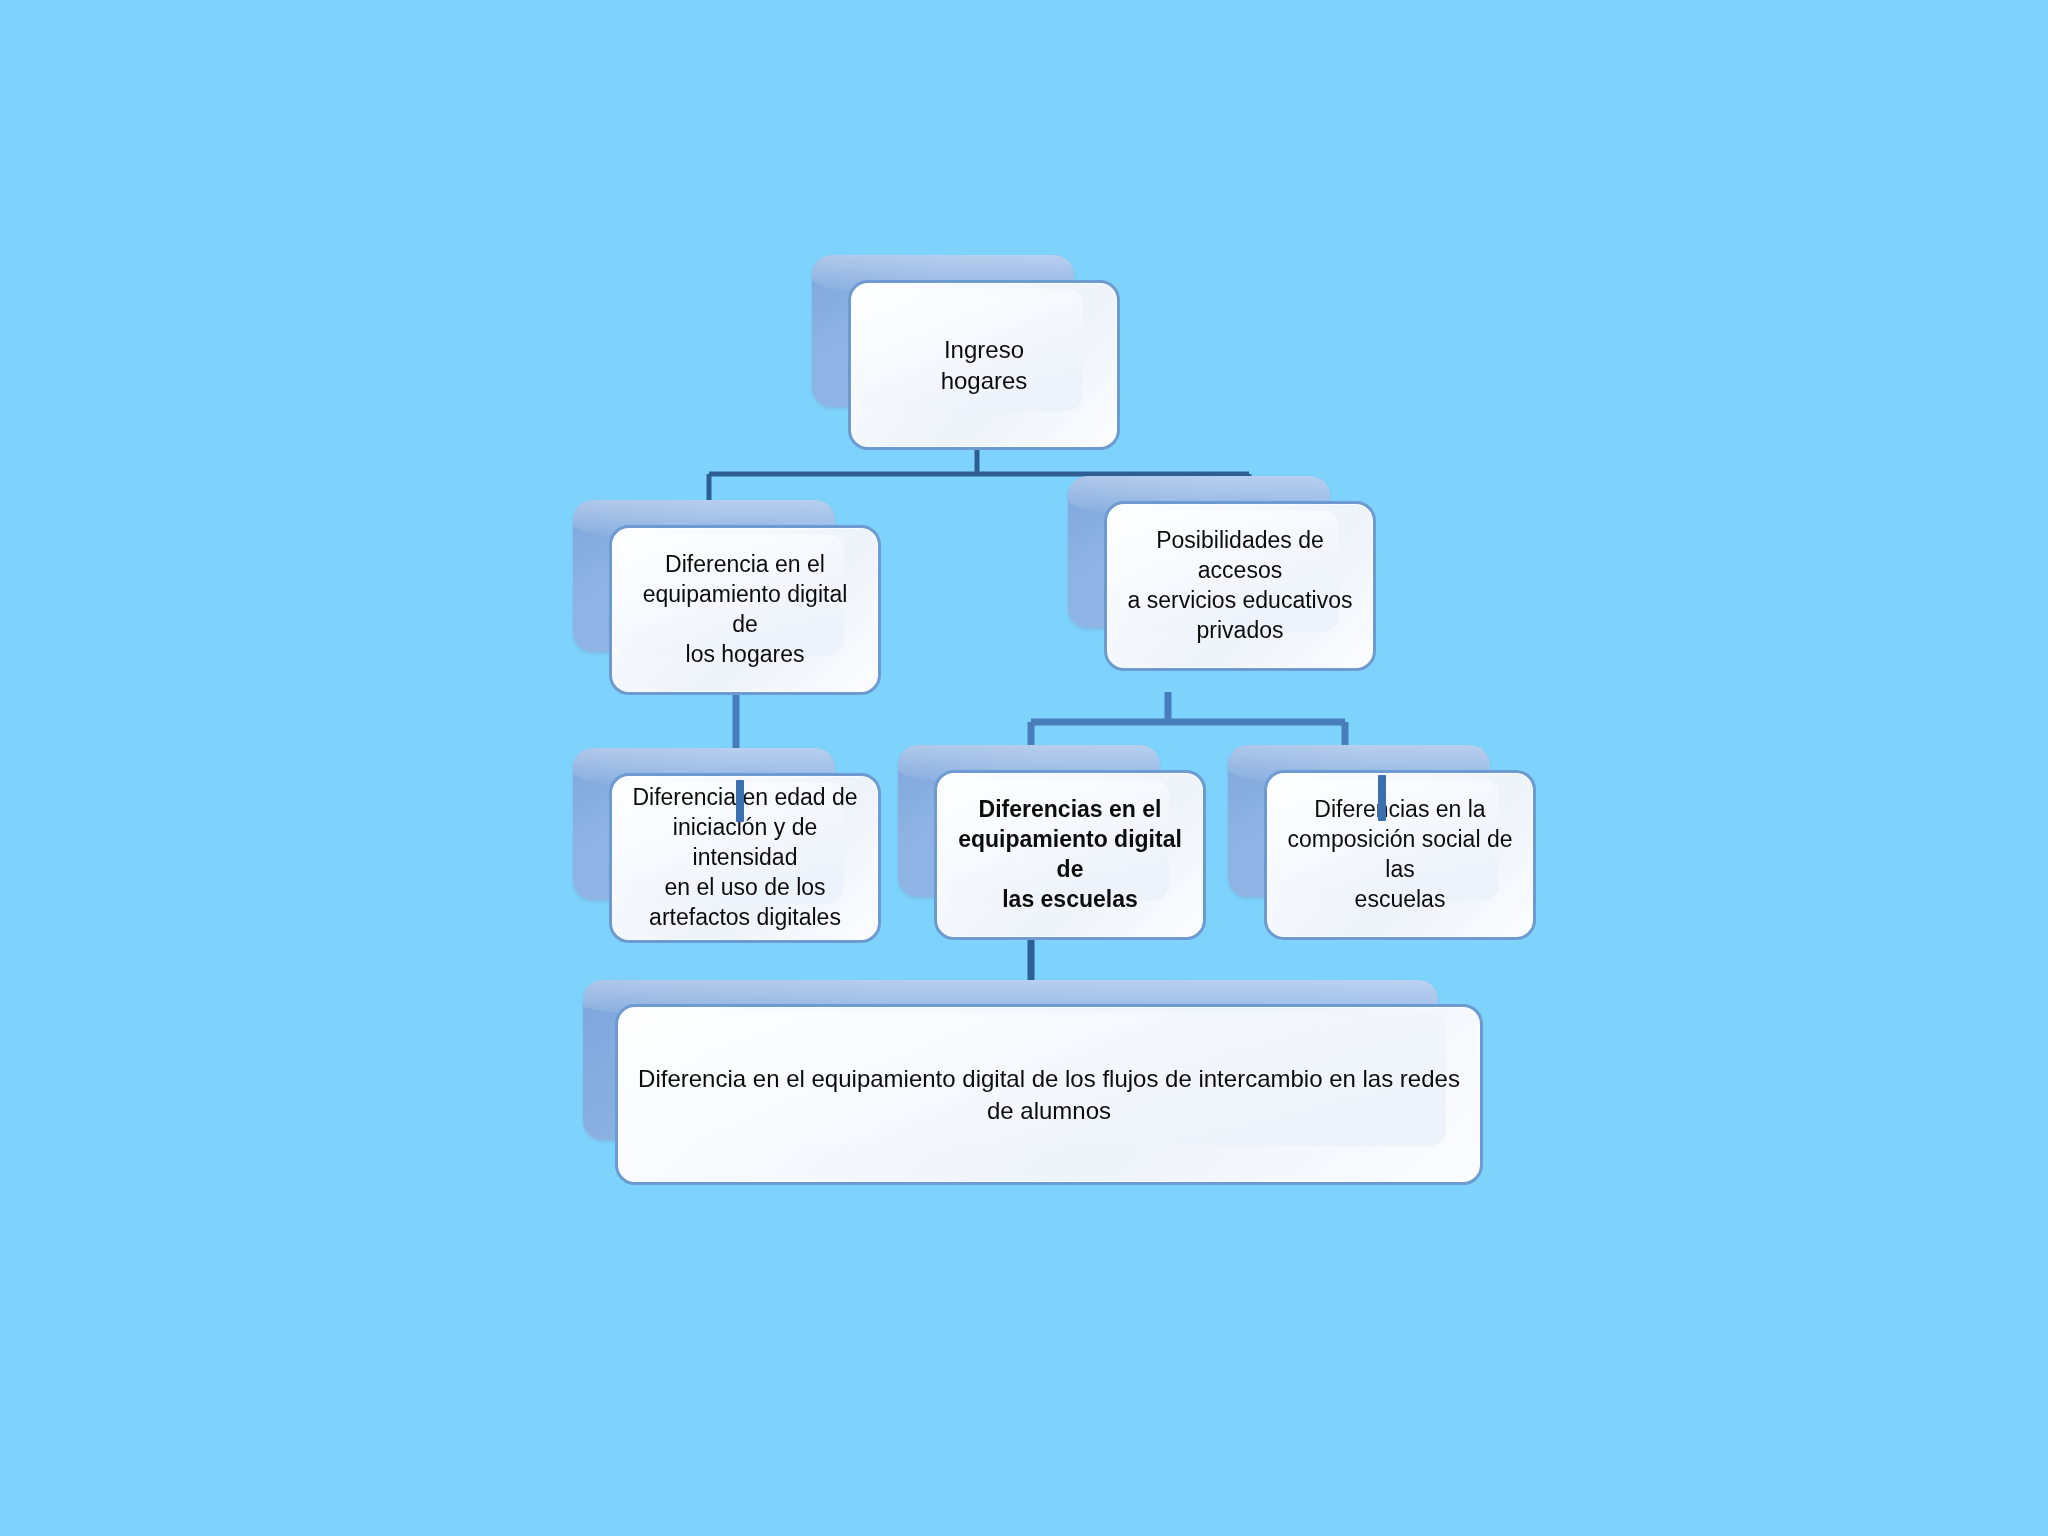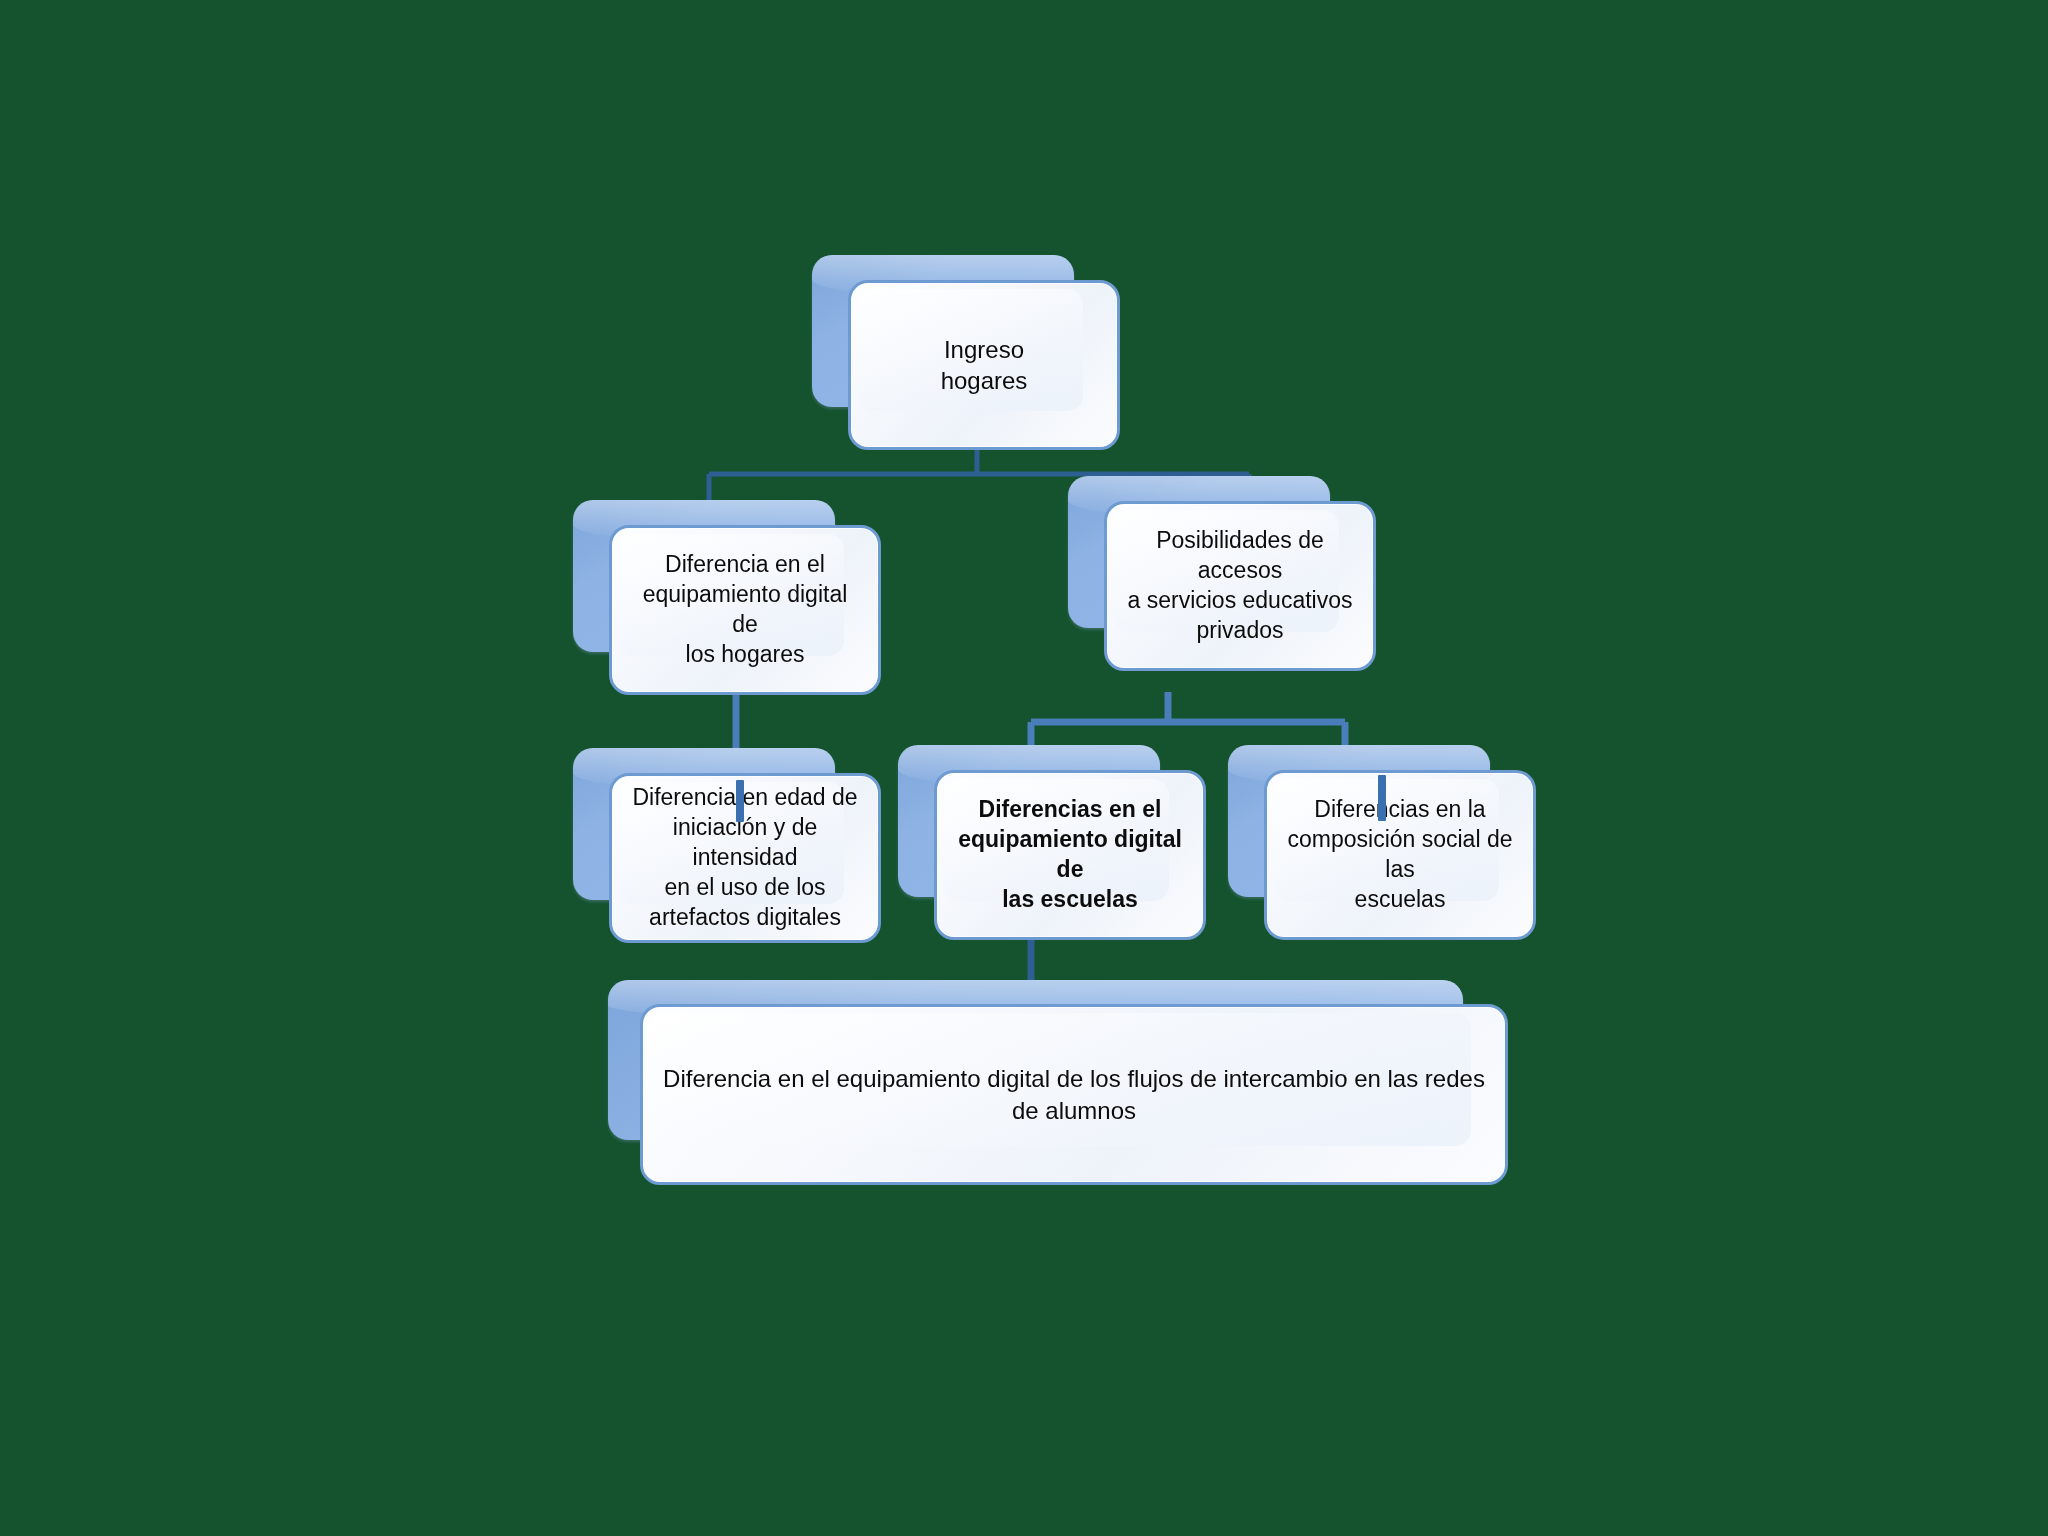--- a/index.html
+++ b/index.html
@@ -8,21 +8,21 @@
     padding: 0;
     background: #ffffff;
   }
   body {
     font-family: "Liberation Sans", sans-serif;
   }
   #canvas {
     position: relative;
     width: 2048px;
     height: 1536px;
-    background: #14532d;
+    background: #7dd3fc;
     overflow: hidden;
   }
 
   
   #connector-layer {
     position: absolute;
     left: 0;
     top: 0;
     width: 2048px;
     height: 1536px;
@@ -177,20 +177,20 @@
   <div class="node" style="left:1228px; top:745px; width:308px; height:195px;">
     <div class="node-shadow" style="width:262px; height:152px;"></div>
     <div class="node-front" style="left:36px; top:25px; width:272px; height:170px;">
       <div class="node-label t-leaf">Diferencias en la
 composición social de las
 escuelas</div>
     </div>
     <div class="stub" style="left:150px; top:30px; height:46px;"></div>
   </div>
 
-  <div class="node" style="left:608px; top:980px; width:900px; height:205px;">
+  <div class="node" style="left:583px; top:980px; width:900px; height:205px;">
     <div class="node-shadow" style="width:855px; height:160px;"></div>
     <div class="node-front" style="left:32px; top:24px; width:868px; height:181px;">
       <div class="node-label t-wide">Diferencia en el equipamiento digital de los flujos  de intercambio  en las redes de alumnos</div>
     </div>
   </div>
 
 </div>
 
 </body></html>

